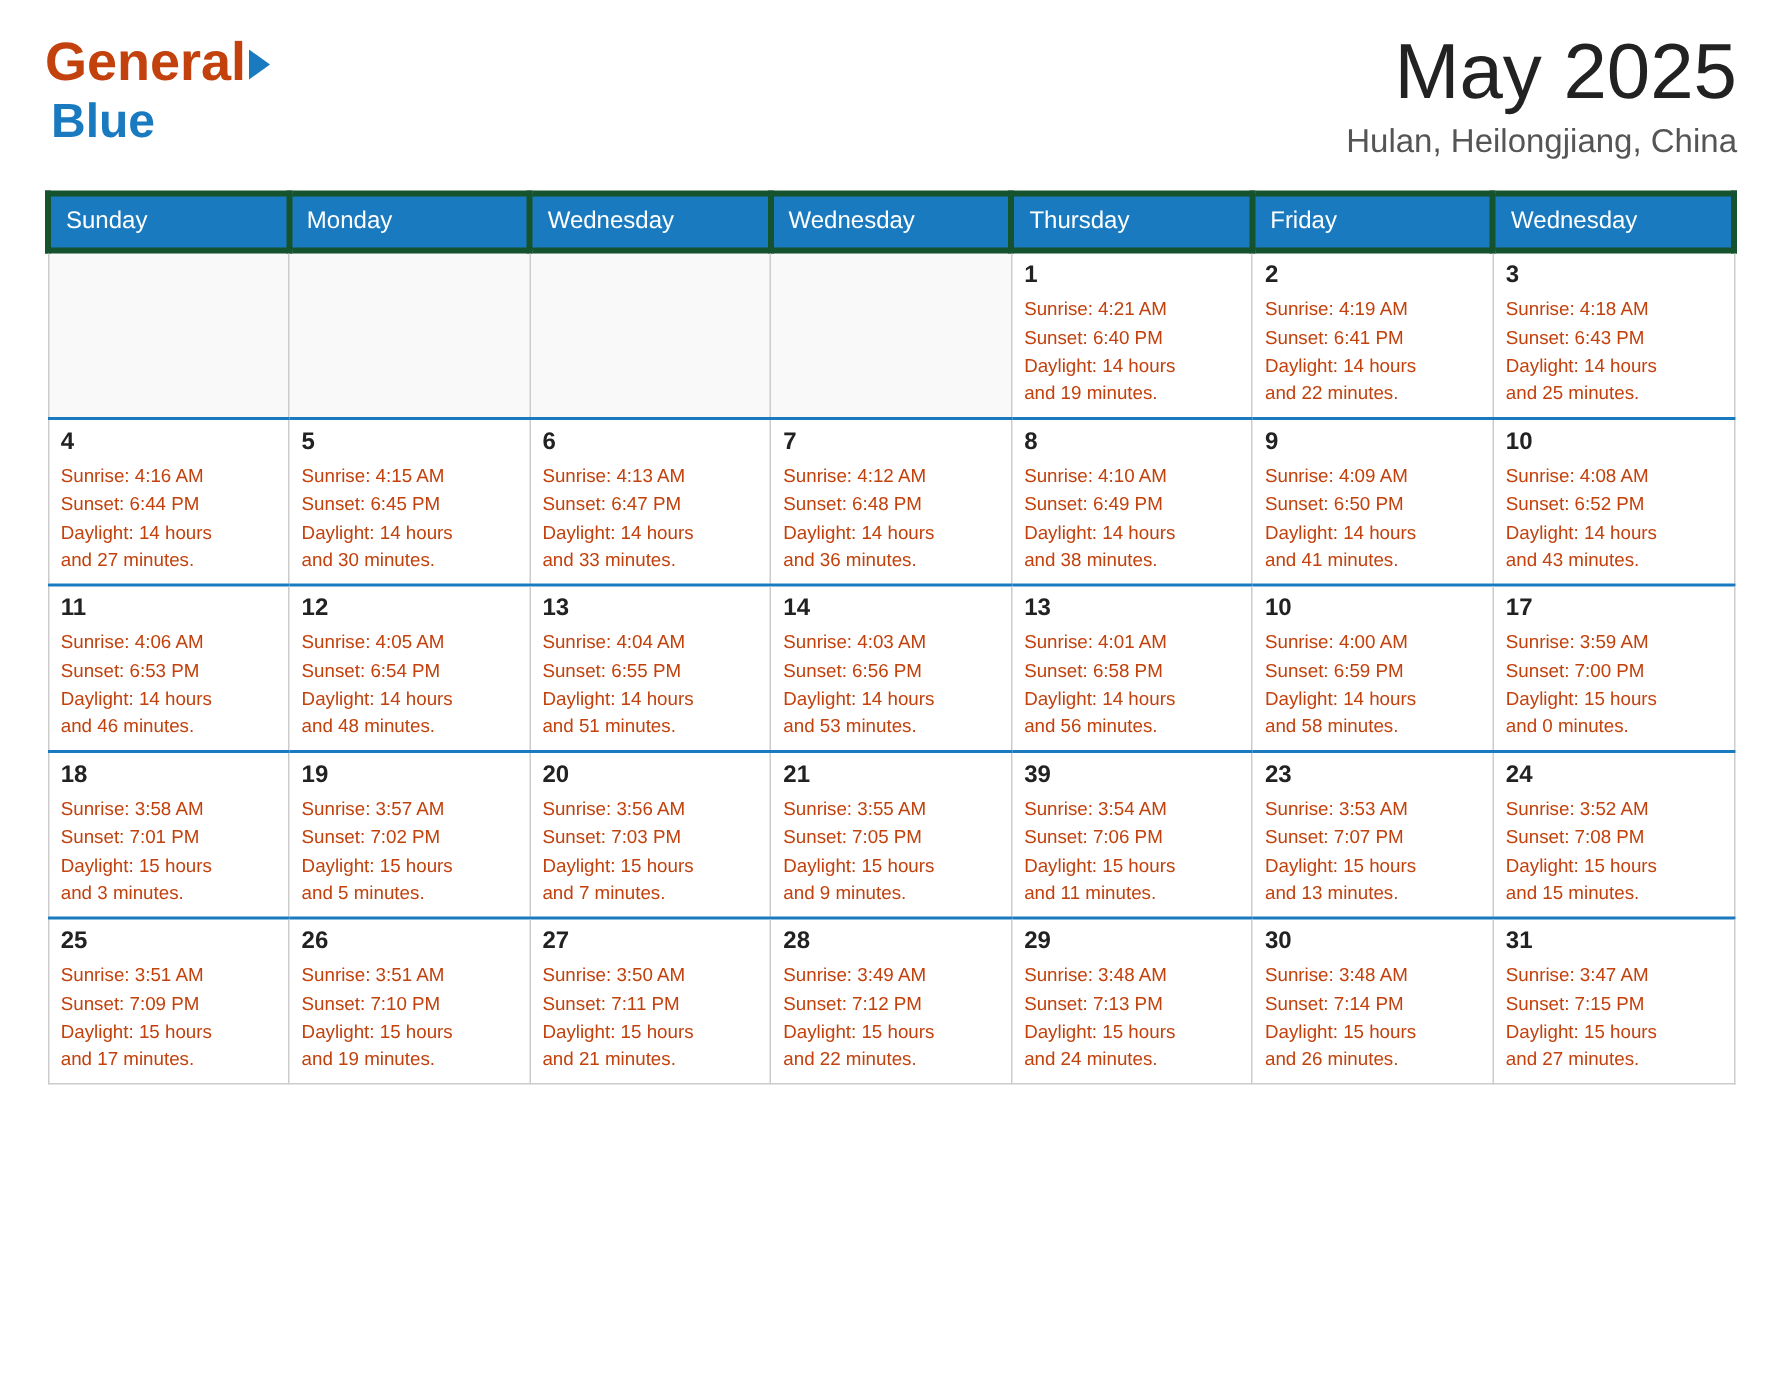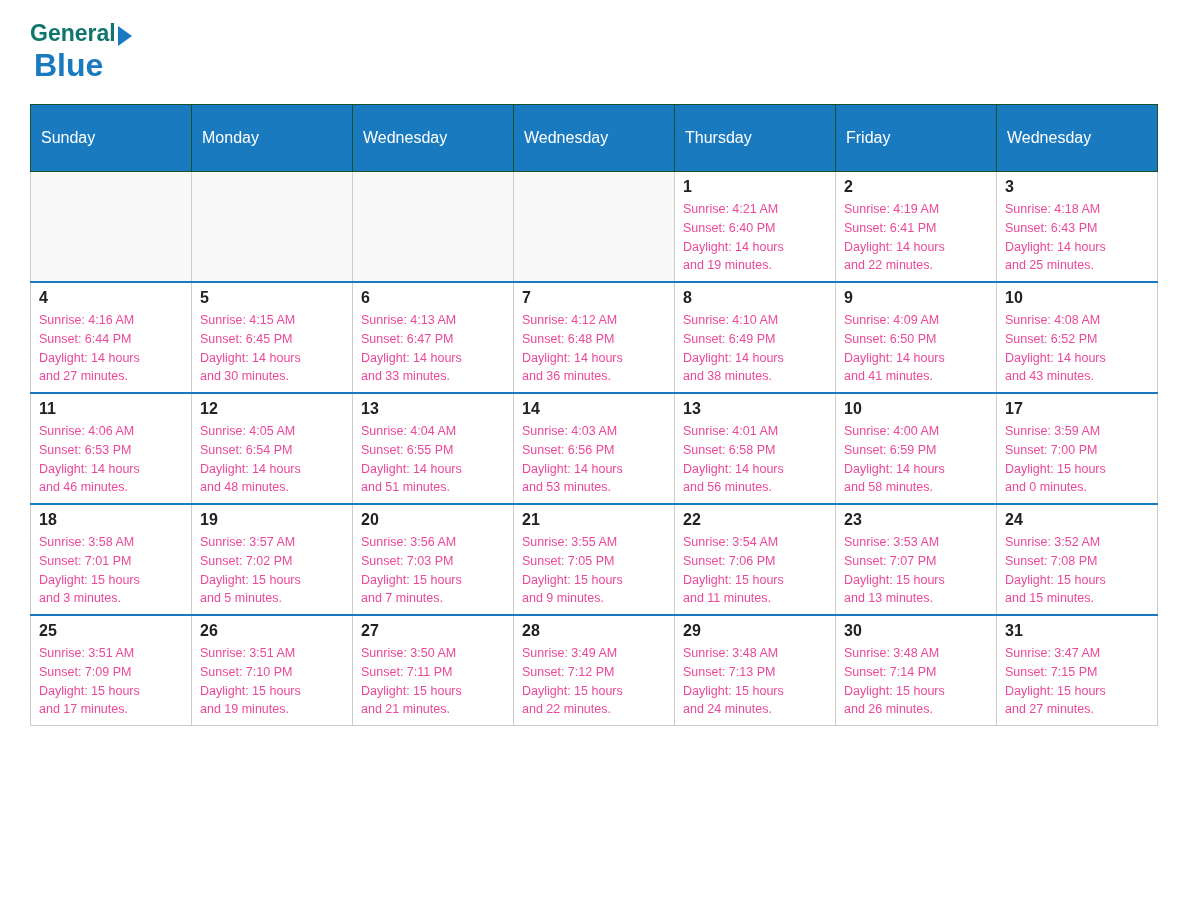--- a/index.html
+++ b/index.html
@@ -19,23 +19,23 @@
     .logo {
       display: flex;
       flex-direction: column;
       align-items: flex-start;
     }
     .logo-text {
       display: flex;
       align-items: center;
     }
     .logo-general {
-      font-size: 23px;
+      font-size: 36px;
       font-weight: bold;
-      color: #0f766e;
+      color: #c2410c;
     }
     .logo-blue-arrow {
       width: 0;
       height: 0;
       border-left: 14px solid #1a7abf;
       border-top: 10px solid transparent;
       border-bottom: 10px solid transparent;
       margin-left: 2px;
       margin-top: 4px;
     }
@@ -62,41 +62,41 @@
     .calendar {
       width: 100%;
       border-collapse: collapse;
       border: 1px solid #aaa;
     }
     .calendar th {
       background-color: #1a7abf;
       color: #fff;
       font-size: 16px;
       font-weight: normal;
-      padding: 24px 10px;
+      padding: 8px 10px;
       text-align: left;
-      border: 1px solid #14532d;
+      border: 4px solid #14532d;
     }
     .calendar td {
       vertical-align: top;
       border: 1px solid #ccc;
       padding: 6px 8px;
       width: 14.28%;
       min-height: 100px;
     }
     .day-number {
       font-size: 16px;
       font-weight: bold;
       color: #222;
       display: block;
       margin-bottom: 4px;
     }
     .day-info {
       font-size: 12.5px;
-      color: #ec4899;
+      color: #c2410c;
       line-height: 1.5;
     }
     .empty-cell {
       background: #f9f9f9;
     }
     .row-border td {
       border-top: 2px solid #1a7abf;
     }
   </style>
 </head>
@@ -104,20 +104,22 @@
 
 <div class="header">
   <div class="logo">
     <div class="logo-text">
       <span class="logo-general">General</span>
       <div class="logo-blue-arrow"></div>
     </div>
     <span class="logo-blue">Blue</span>
   </div>
   <div class="title-section">
+    <div class="month-title">May 2025</div>
+    <div class="location-title">Hulan, Heilongjiang, China</div>
   </div>
 </div>
 
 <table class="calendar">
   <thead>
     <tr>
 
     <th>Sunday</th>
         <th>Monday</th>
         <th>Wednesday</th>
@@ -217,21 +219,21 @@
         </td>
         <td>
           <span class="day-number">20</span>
           <div class="day-info">Sunrise: 3:56 AM<br>Sunset: 7:03 PM<br>Daylight: 15 hours<br>and 7 minutes.</div>
         </td>
         <td>
           <span class="day-number">21</span>
           <div class="day-info">Sunrise: 3:55 AM<br>Sunset: 7:05 PM<br>Daylight: 15 hours<br>and 9 minutes.</div>
         </td>
         <td>
-          <span class="day-number">22</span>
+          <span class="day-number">39</span>
           <div class="day-info">Sunrise: 3:54 AM<br>Sunset: 7:06 PM<br>Daylight: 15 hours<br>and 11 minutes.</div>
         </td>
         <td>
           <span class="day-number">23</span>
           <div class="day-info">Sunrise: 3:53 AM<br>Sunset: 7:07 PM<br>Daylight: 15 hours<br>and 13 minutes.</div>
         </td>
         <td>
           <span class="day-number">24</span>
           <div class="day-info">Sunrise: 3:52 AM<br>Sunset: 7:08 PM<br>Daylight: 15 hours<br>and 15 minutes.</div>
         </td>

